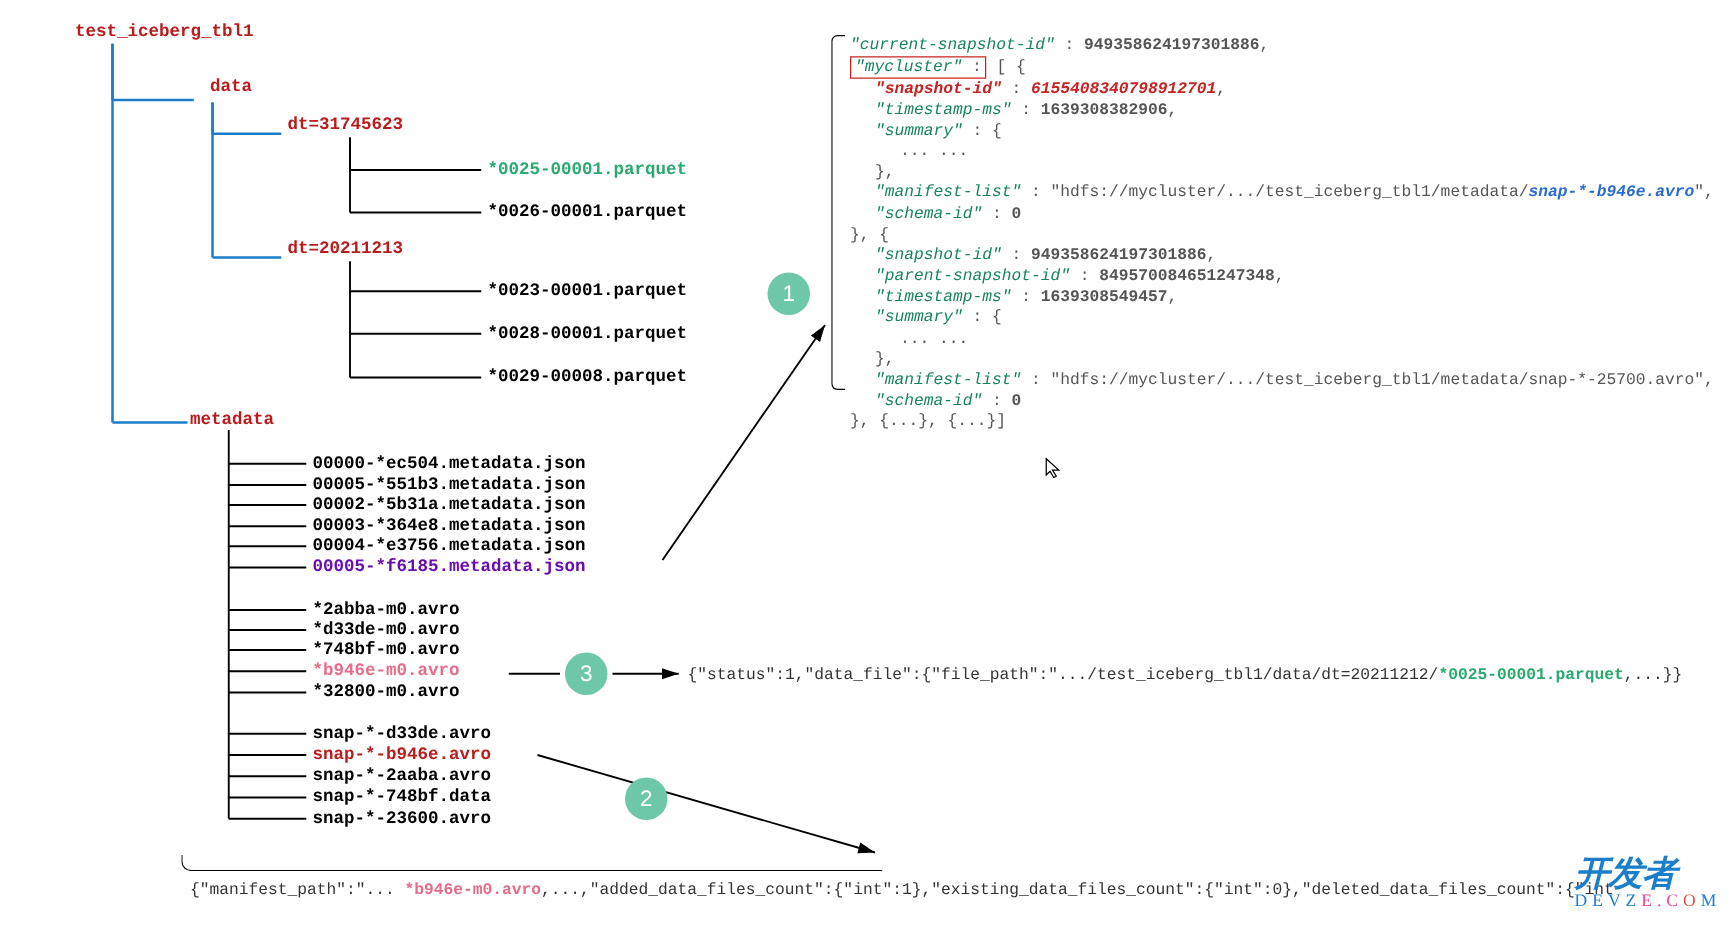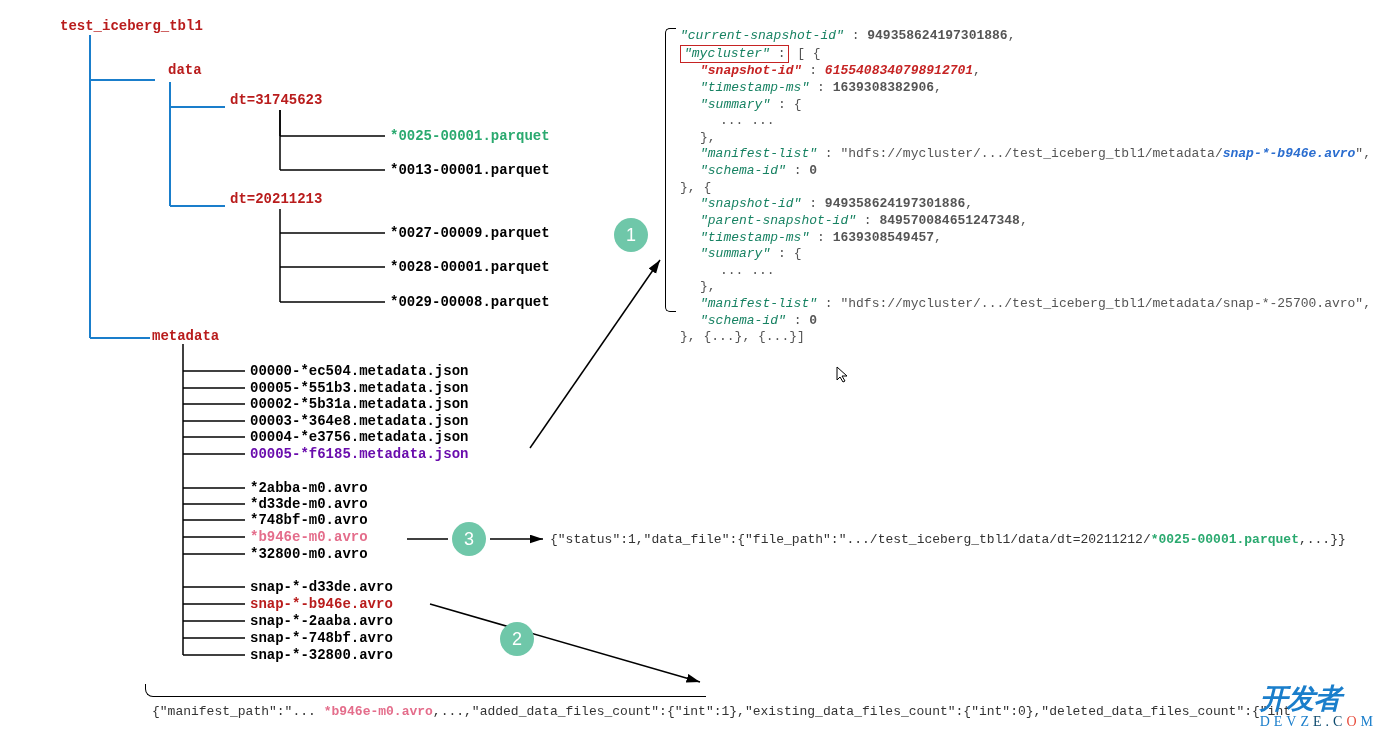--- a/index.html
+++ b/index.html
@@ -198,45 +198,45 @@
   <line x1="490" y1="539" x2="543" y2="539" stroke="#000" stroke-width="1.5" marker-end="url(#ah)"></line>
   <line x1="407" y1="539" x2="448" y2="539" stroke="#000" stroke-width="1.5"></line>
 
   <line x1="430" y1="604" x2="700" y2="682" stroke="#000" stroke-width="1.5" marker-end="url(#ah)"></line>
 </svg>
 
 <div class="lbl blue" style="left:60px;top:18px">test_iceberg_tbl1</div>
 <div class="lbl blue" style="left:168px;top:62px">data</div>
 <div class="lbl blue" style="left:230px;top:92px">dt=31745623</div>
 <div class="lbl green" style="left:390px;top:128px">*0025-00001.parquet</div>
-<div class="lbl black" style="left:390px;top:162px">*0013-00001.parquet</div>
+<div class="lbl black" style="left:390px;top:162px">*0026-00001.parquet</div>
 <div class="lbl blue" style="left:230px;top:191px">dt=20211213</div>
-<div class="lbl black" style="left:390px;top:225px">*0027-00009.parquet</div>
+<div class="lbl black" style="left:390px;top:225px">*0023-00001.parquet</div>
 <div class="lbl black" style="left:390px;top:259px">*0028-00001.parquet</div>
 <div class="lbl black" style="left:390px;top:294px">*0029-00008.parquet</div>
 
 <div class="lbl blue" style="left:152px;top:328px">metadata</div>
 <div class="lbl black" style="left:250px;top:363px">00000-*ec504.metadata.json</div>
 <div class="lbl black" style="left:250px;top:380px">00005-*551b3.metadata.json</div>
 <div class="lbl black" style="left:250px;top:396px">00002-*5b31a.metadata.json</div>
 <div class="lbl black" style="left:250px;top:413px">00003-*364e8.metadata.json</div>
 <div class="lbl black" style="left:250px;top:429px">00004-*e3756.metadata.json</div>
 <div class="lbl purple" style="left:250px;top:446px">00005-*f6185.metadata.json</div>
 
 <div class="lbl black" style="left:250px;top:480px">*2abba-m0.avro</div>
 <div class="lbl black" style="left:250px;top:496px">*d33de-m0.avro</div>
 <div class="lbl black" style="left:250px;top:512px">*748bf-m0.avro</div>
 <div class="lbl pink" style="left:250px;top:529px">*b946e-m0.avro</div>
 <div class="lbl black" style="left:250px;top:546px">*32800-m0.avro</div>
 
 <div class="lbl black" style="left:250px;top:579px">snap-*-d33de.avro</div>
 <div class="lbl blue" style="left:250px;top:596px">snap-*-b946e.avro</div>
 <div class="lbl black" style="left:250px;top:613px">snap-*-2aaba.avro</div>
-<div class="lbl black" style="left:250px;top:630px">snap-*-748bf.avro</div>
-<div class="lbl black" style="left:250px;top:647px">snap-*-32800.avro</div>
+<div class="lbl black" style="left:250px;top:630px">snap-*-748bf.data</div>
+<div class="lbl black" style="left:250px;top:647px">snap-*-23600.avro</div>
 
 <div class="badge" style="left:614px;top:218px">1</div>
 <div class="badge" style="left:500px;top:622px">2</div>
 <div class="badge" style="left:452px;top:522px">3</div>
 
 <div class="bracket"></div>
 <div class="json-block">
   <div class="line"><span class="k">"current-snapshot-id"</span><span class="p"> : </span><span class="n">949358624197301886</span><span class="p">,</span></div>
   <div class="line"><span class="snapbox"><span class="k">"<span>mycluster</span>"</span><span class="p"> :</span></span><span class="p"> [ {</span></div>
   <div class="line ind1"><span class="hl">"<span>snapshot-id</span>"</span><span class="p"> : </span><span class="hl">6155408340798912701</span><span class="p">,</span></div>
@@ -269,15 +269,15 @@
 
 <div class="cursor">
   <svg width="14" height="18">
       <path d="M1 1 L1 14 L4 11 L7 16 L9 15 L6 10 L11 10 Z" fill="none" stroke="#000" stroke-width="1"></path>
     </svg>
 </div>
 
 <div class="watermark">
   <span>开发者</span>
   <span class="sub">
-    <span style="color:#1a7ecb">D</span><span style="color:#1a7ecb">E</span><span style="color:#1a7ecb">V</span><span style="color:#1a7ecb">Z</span><span style="color:#0c4a6e">E.C</span><span class="o">O</span><span style="color:#1a7ecb">M</span>
+    <span style="color:#1a7ecb">D</span><span style="color:#1a7ecb">E</span><span style="color:#1a7ecb">V</span><span style="color:#1a7ecb">Z</span><span style="color:#ec4899">E.C</span><span class="o">O</span><span style="color:#1a7ecb">M</span>
   </span>
 </div>
 
 </body></html>

